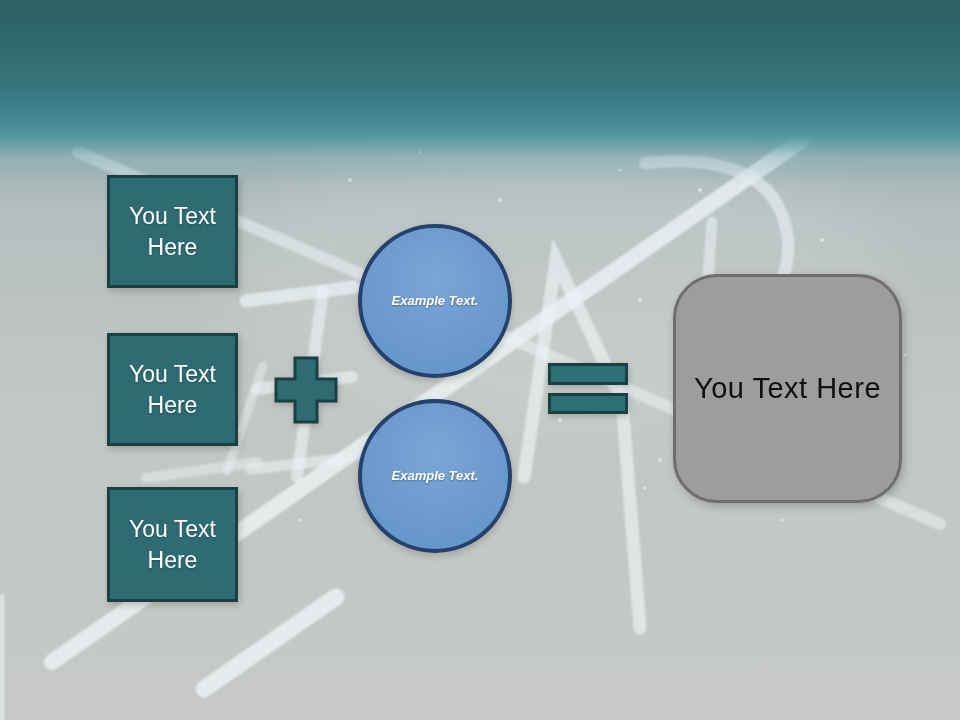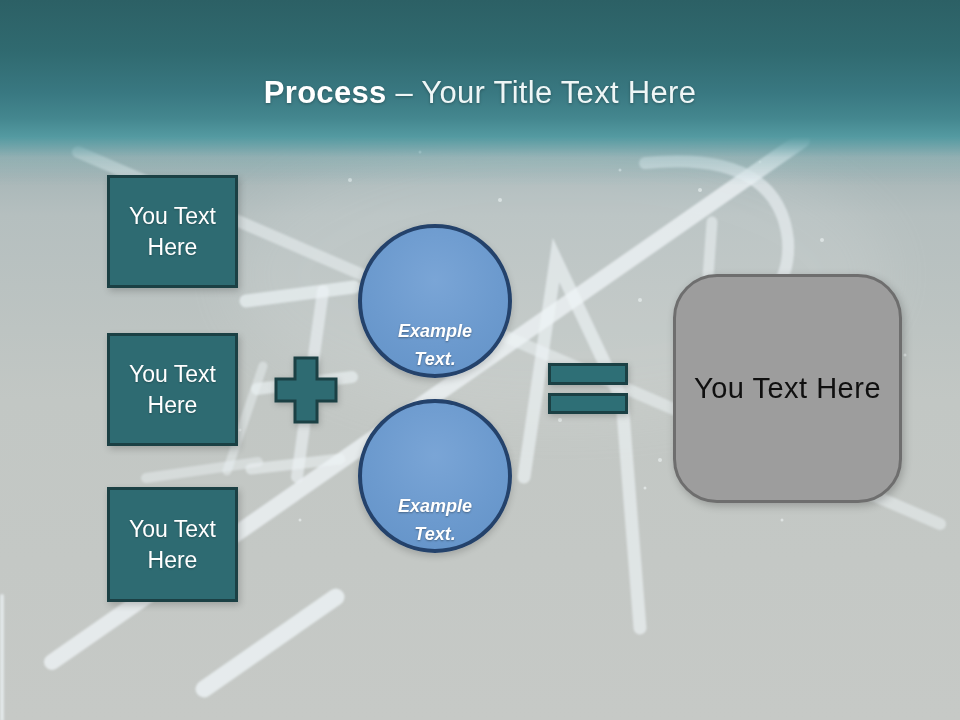--- a/index.html
+++ b/index.html
@@ -68,24 +68,24 @@
     background: #2e6f76; border: 3px solid #1b4044;
   }
   .equals-bar.bottom { margin-top: 8px; height: 21px; }
 
   
   .example-circle {
     position: absolute; left: 358px; width: 154px; height: 154px;
     box-sizing: border-box; border-radius: 50%; z-index: 3;
     background: radial-gradient(circle at 50% 36%, #7aa5d6 0%, #6c9ace 55%, #6292c7 100%);
     border: 4px solid #24426b;
-    display: flex; align-items: flex-end; justify-content: center;
+    display: flex; align-items: center; justify-content: center;
     text-align: center;
     color: #ffffff; font-weight: bold; font-style: italic;
-    font-size: 18px; line-height: 1.55;
+    font-size: 13px; line-height: 1.55;
     text-shadow: 0 1px 2px rgba(0,0,0,0.35);
     box-shadow: 0 3px 7px rgba(0,0,0,0.18);
   }
   .example-circle.pos-1 { top: 224px; }
   .example-circle.pos-2 { top: 399px; }
   .example-circle .circle-label { width: 100px; }
 
   
   .result-box {
     position: absolute; left: 673px; top: 274px; width: 229px; height: 229px;
@@ -151,24 +151,20 @@
       <circle cx="660" cy="460" r="2"></circle>
         <circle cx="855" cy="488" r="2"></circle>
       <circle cx="905" cy="355" r="1.5"></circle>
         <circle cx="782" cy="520" r="1.5"></circle>
       <circle cx="240" cy="430" r="1.5"></circle>
         <circle cx="645" cy="488" r="1.5"></circle>
     </g>
   </svg>
 
   <div class="header-band"></div>
-  <h1 class="slide-title">
-    <span class="title-primary">Process</span>
-    <span class="title-secondary">– Your Title Text Here</span>
-  </h1>
 
   <div class="teal-box pos-1">
     <span>You Text Here</span>
   </div>
   <div class="teal-box pos-2">
     <span>You Text Here</span>
   </div>
   <div class="teal-box pos-3">
     <span>You Text Here</span>
   </div>

